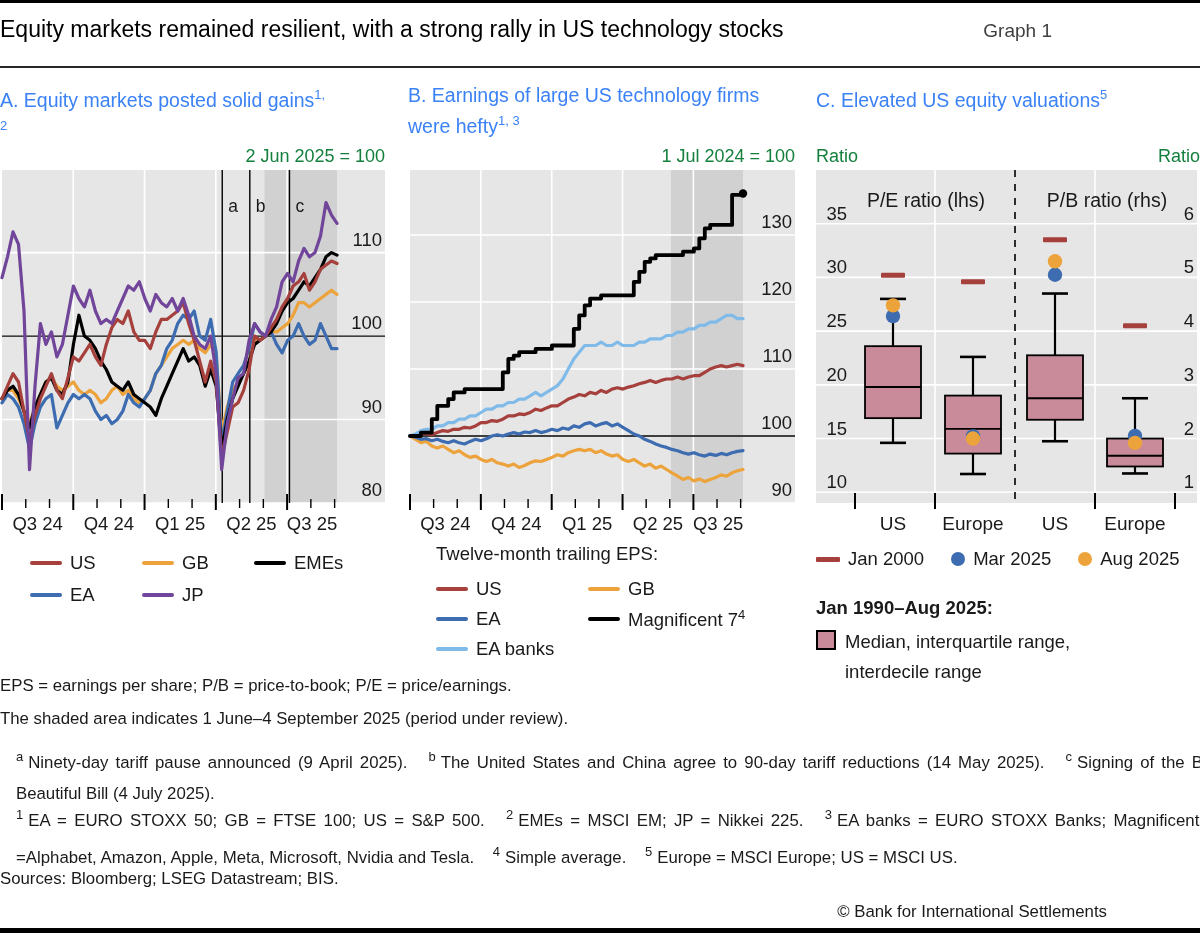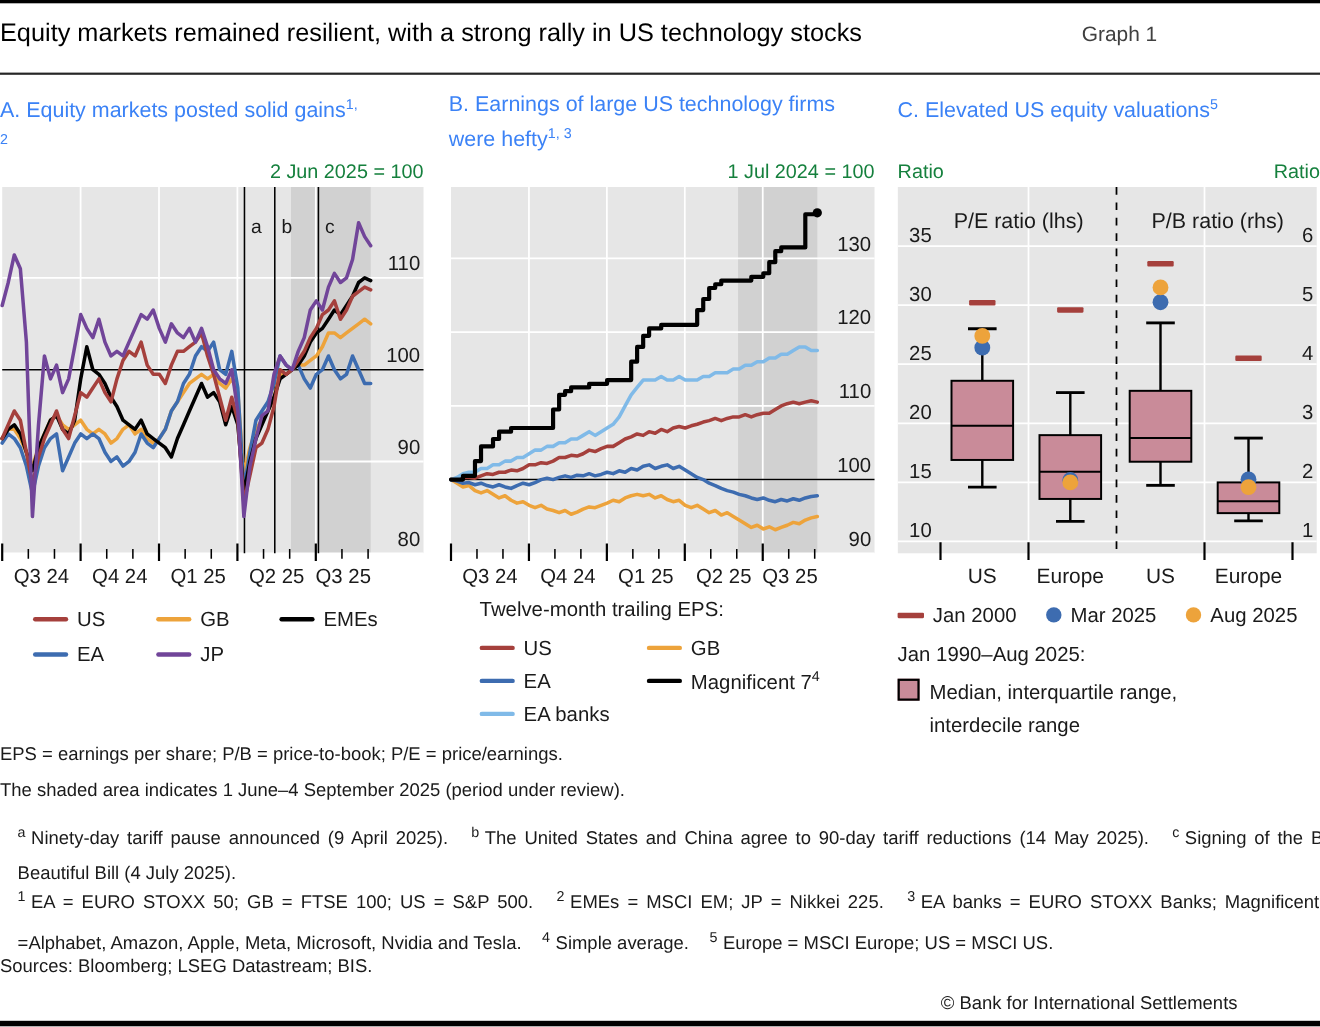--- a/index.html
+++ b/index.html
@@ -285,28 +285,28 @@
         </span>
         <span class="legitem">
           <span class="swatch-dot" style="background: rgb(61, 108, 176);"></span>
           <span class="leglabel">Mar 2025</span>
         </span>
         <span class="legitem">
           <span class="swatch-dot" style="background: rgb(237, 163, 59);"></span>
           <span class="leglabel">Aug 2025</span>
         </span>
       </div>
-      <div class="leglabel" style="margin-top: 14px;">Jan 1990–Aug 2025:</div>
+      <div class="leglabel" style="margin-top: 27px; font-weight: bold;">Jan 1990–Aug 2025:</div>
       <div style="display: flex; margin-top: 8px;">
         <span class="swatch-box" style="background: rgb(201, 139, 153); margin-top: 3px;"></span>
         <span class="leglabel" style="line-height: 30px;">Median, interquartile range,<br>interdecile range</span>
       </div>
     </div>
 
   <div class="abs fn" style="left:0;top:676px;width:1200px;">EPS = earnings per share; P/B = price-to-book; P/E = price/earnings.</div>
   <div class="abs fn" style="left:0;top:709px;width:1200px;">The shaded area indicates 1 June–4 September 2025 (period under review).</div>
   <div class="abs fn fn-just" id="fn-abc" style="left:0;top:741px;width:1200px;"><sup>a</sup>Ninety-day tariff pause announced (9 April 2025). <sup class="gap">b</sup>The United States and China agree to 90-day tariff reductions (14 May 2025). <sup class="gap">c</sup>Signing of the Big Beautiful Bill (4 July 2025). </div>
   <div class="abs fn fn-just" id="fn-num" style="left:0;top:799px;width:1200px;line-height:31px;"><sup>1</sup>EA = EURO STOXX 50; GB = FTSE 100; US = S&amp;P 500. <sup class="gap">2</sup>EMEs = MSCI EM; JP = Nikkei 225. <sup class="gap">3</sup>EA banks = EURO STOXX Banks; Magnificent 7 =Alphabet, Amazon, Apple, Meta, Microsoft, Nvidia and Tesla. <sup class="gap">4</sup>Simple average. <sup class="gap">5</sup>Europe = MSCI Europe; US = MSCI US. </div>
   <div class="abs fn" style="left:0;top:869px;width:1200px;">Sources: Bloomberg; LSEG Datastream; BIS.</div>
-  <div class="abs fn" style="left:0;top:902px;width:1107px;text-align:right;margin-left:18px;">© Bank for International Settlements</div>
+  <div class="abs fn" style="left:0;top:902px;width:1107px;text-align:right;">© Bank for International Settlements</div>
 
   <div class="abs bottombar"></div>
 </div>
 
 </body></html>

